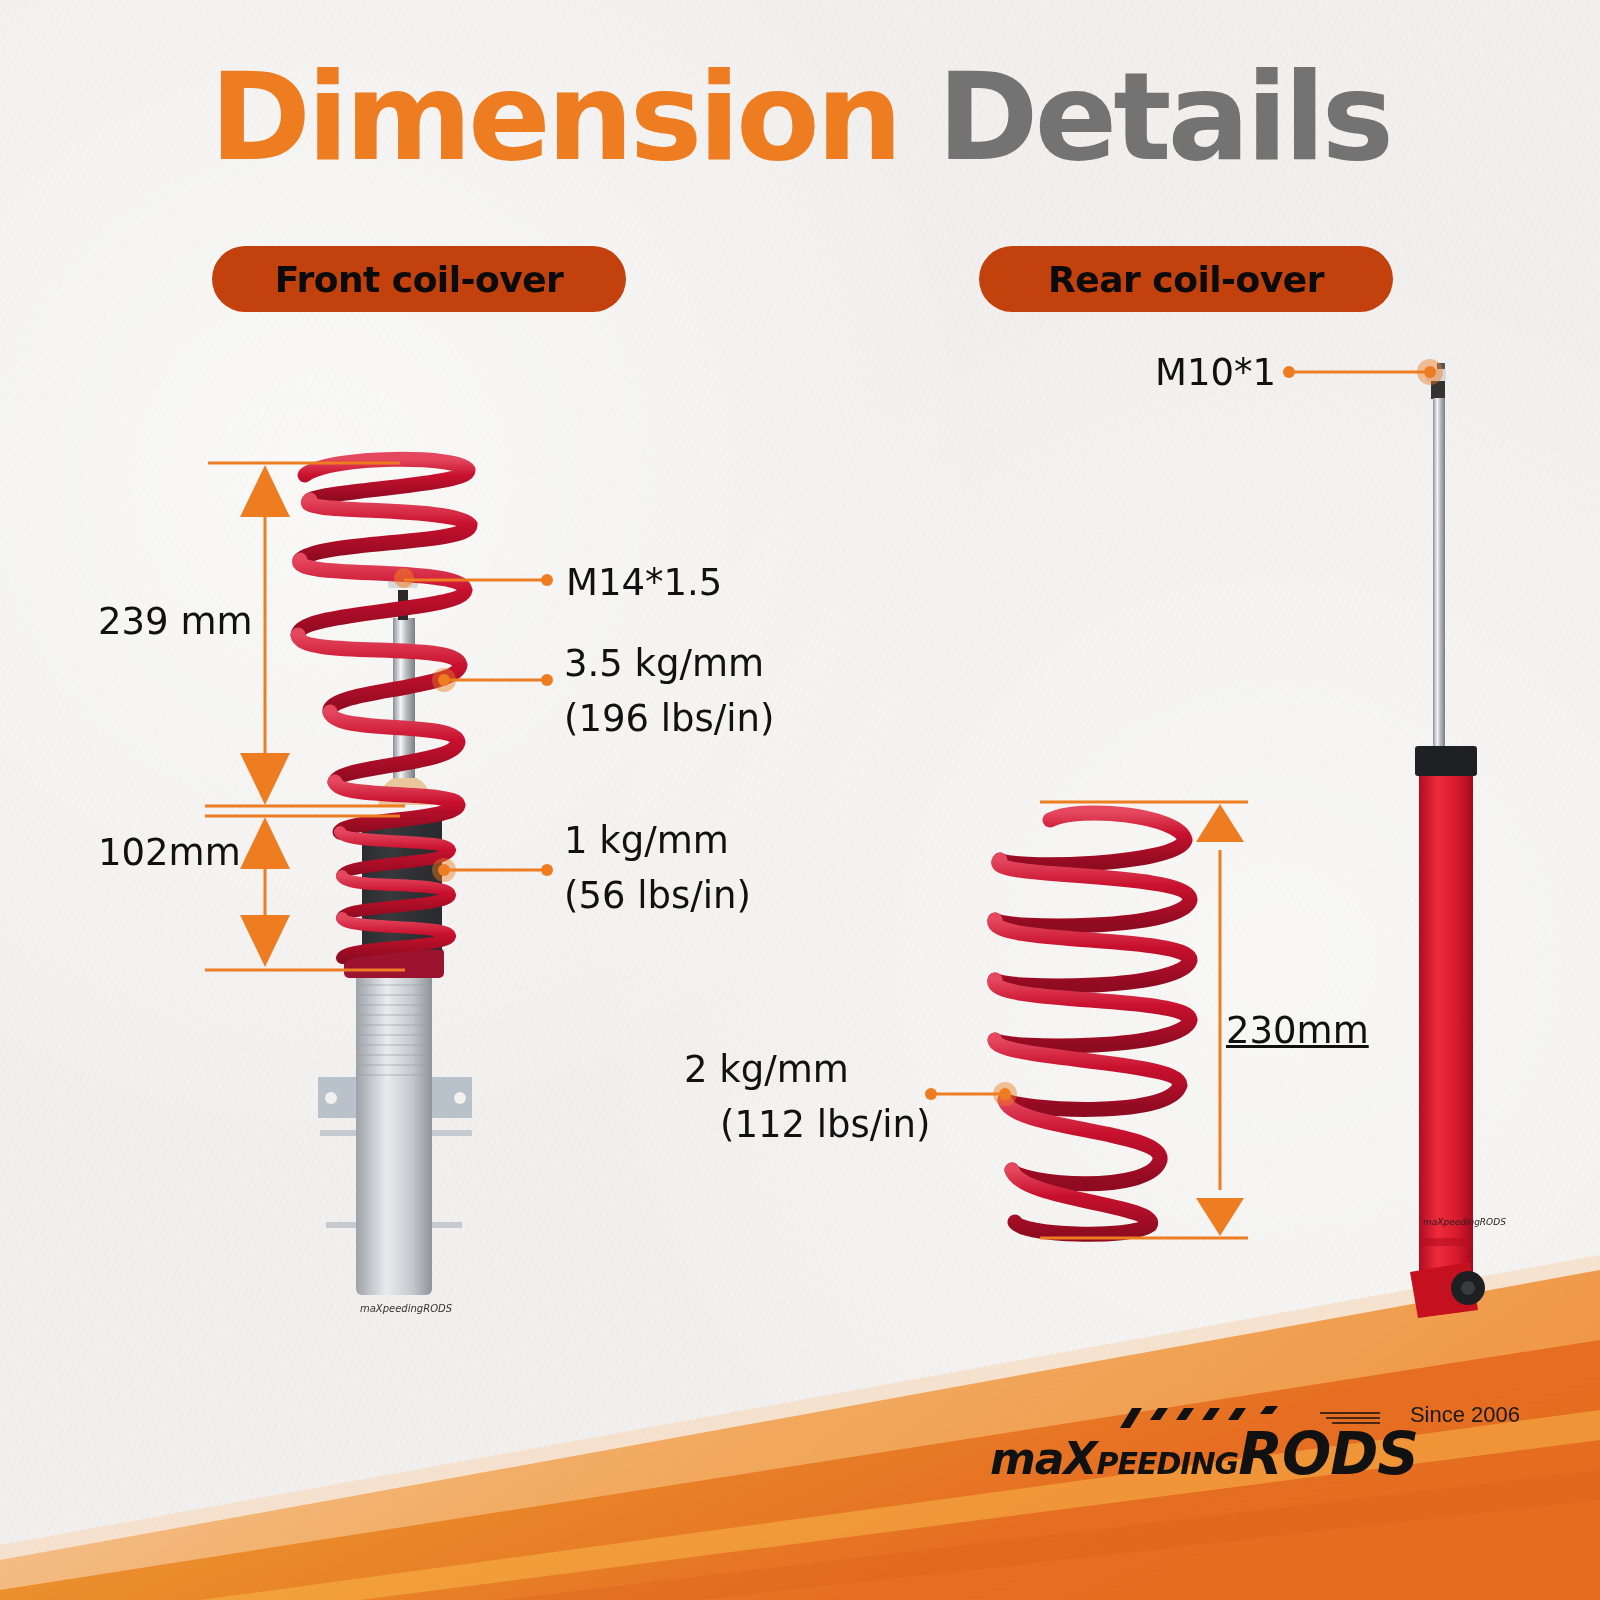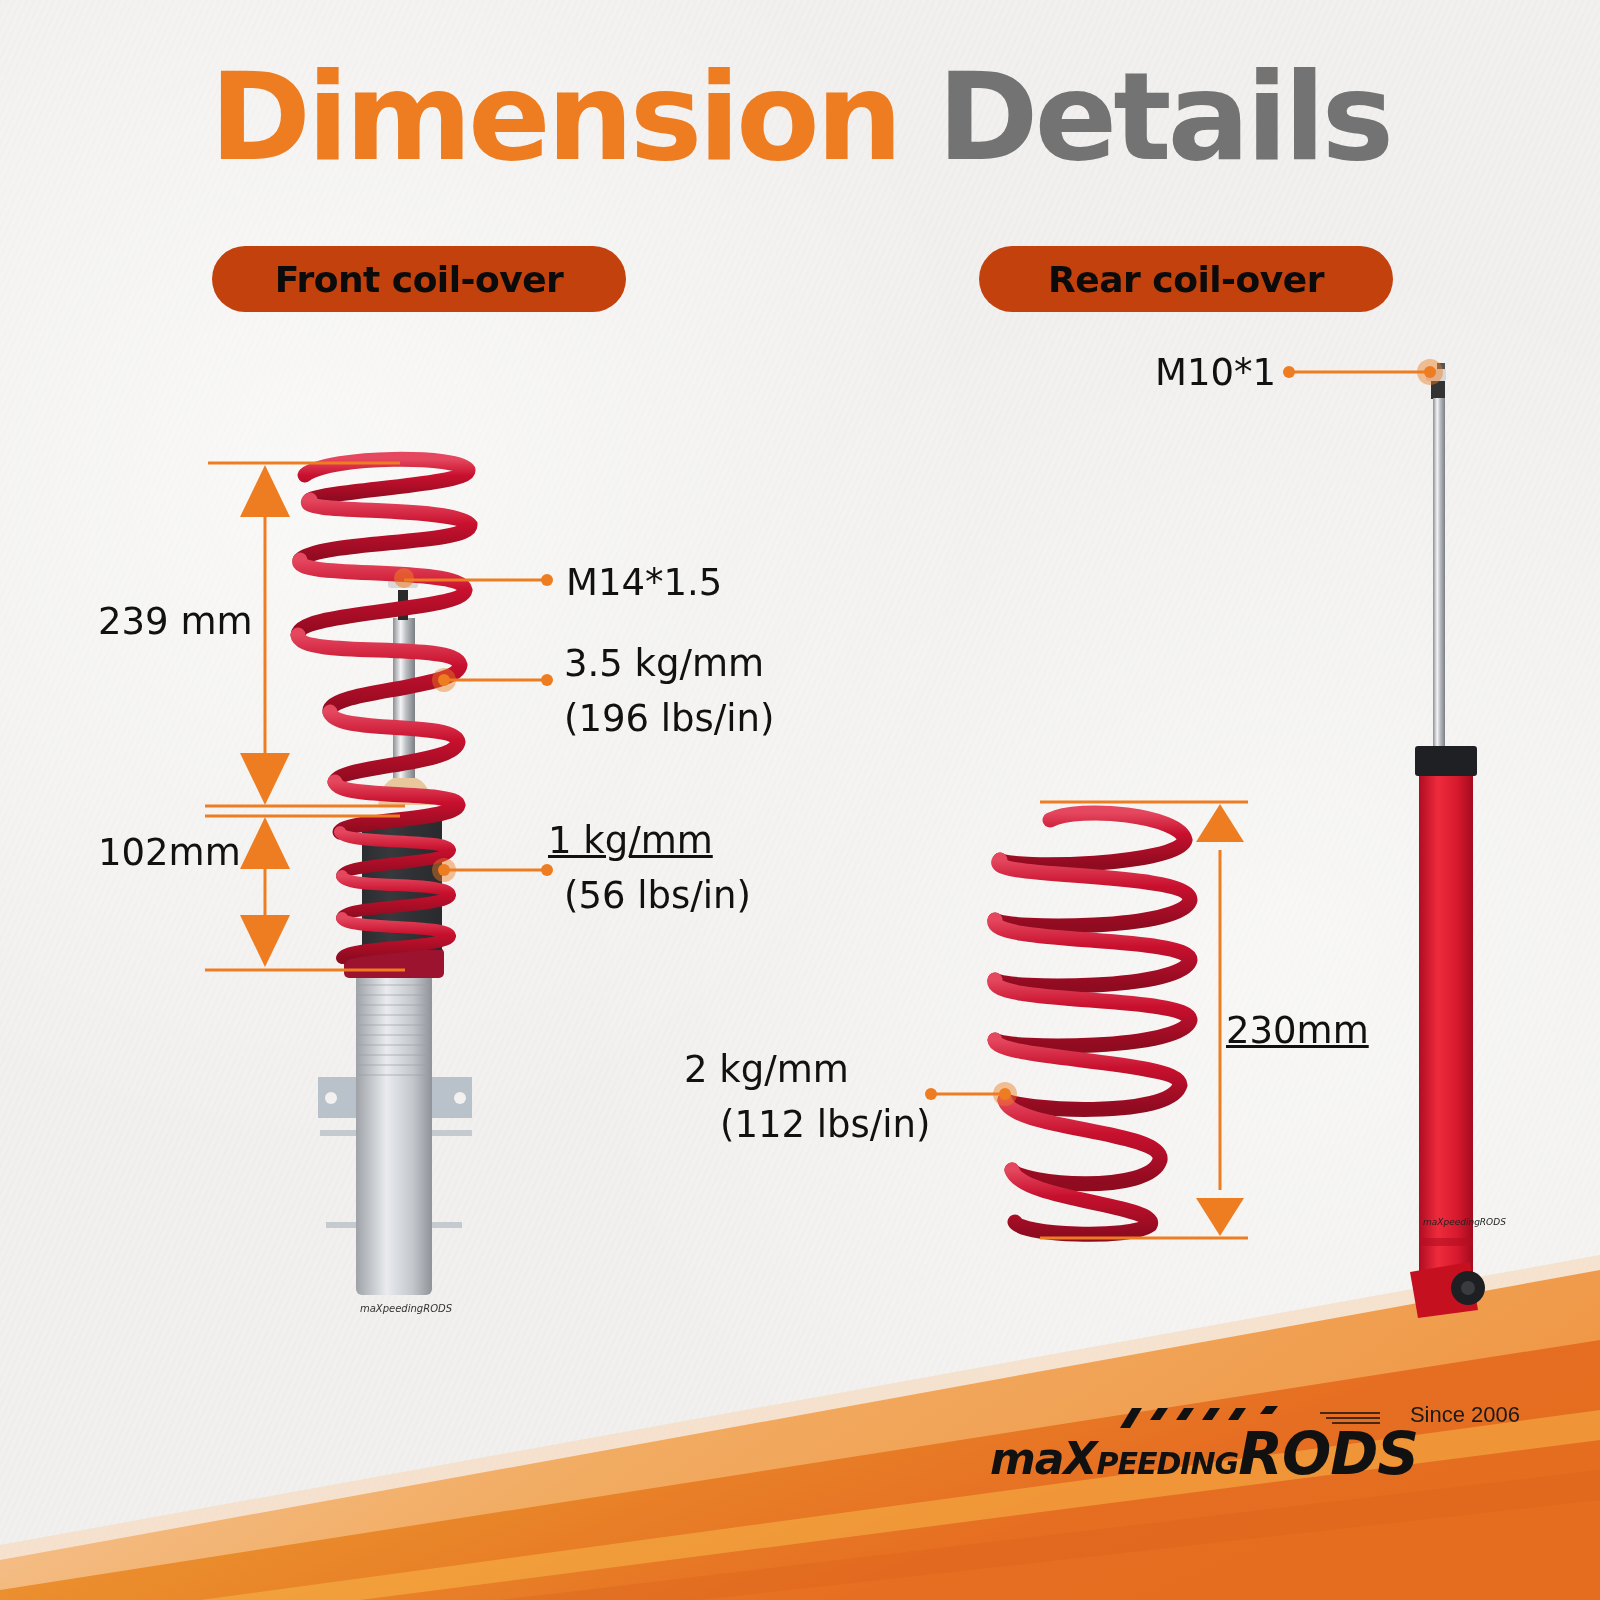--- a/index.html
+++ b/index.html
@@ -245,21 +245,21 @@
     <circle cx="1430" cy="372" r="6" stroke="none"></circle>
   </g>
 </svg>
 
 <div class="label" style="left:98px; top:595px;">239 mm</div>
 <div class="label" style="left:98px; top:826px;">102mm</div>
 
 <div class="label" style="left:566px; top:556px;text-align:right;">M14*1.5</div>
 <div class="label" style="left:564px; top:637px;">3.5 kg/mm</div>
 <div class="label" style="left:564px; top:692px;">(196 lbs/in)</div>
-<div class="label" style="left:548px; top:814px;text-decoration:underline;">1 kg/mm</div>
+<div class="label" style="left:564px; top:814px;">1 kg/mm</div>
 <div class="label" style="left:564px; top:869px;">(56 lbs/in)</div>
 
 <div class="label" style="left:1155px; top:346px;">M10*1</div>
 <div class="label" style="left:684px; top:1043px;">2 kg/mm</div>
 <div class="label" style="left:684px; top:1098px;margin-left:36px;">(112 lbs/in)</div>
 <div class="label" style="left:1226px; top:1004px;text-decoration:underline;">230mm</div>
 
 <div class="logo">
   <svg style="position:absolute; left:120px; top:0; width:200px; height:30px;" viewBox="0 0 200 30">
     <g fill="#111">

